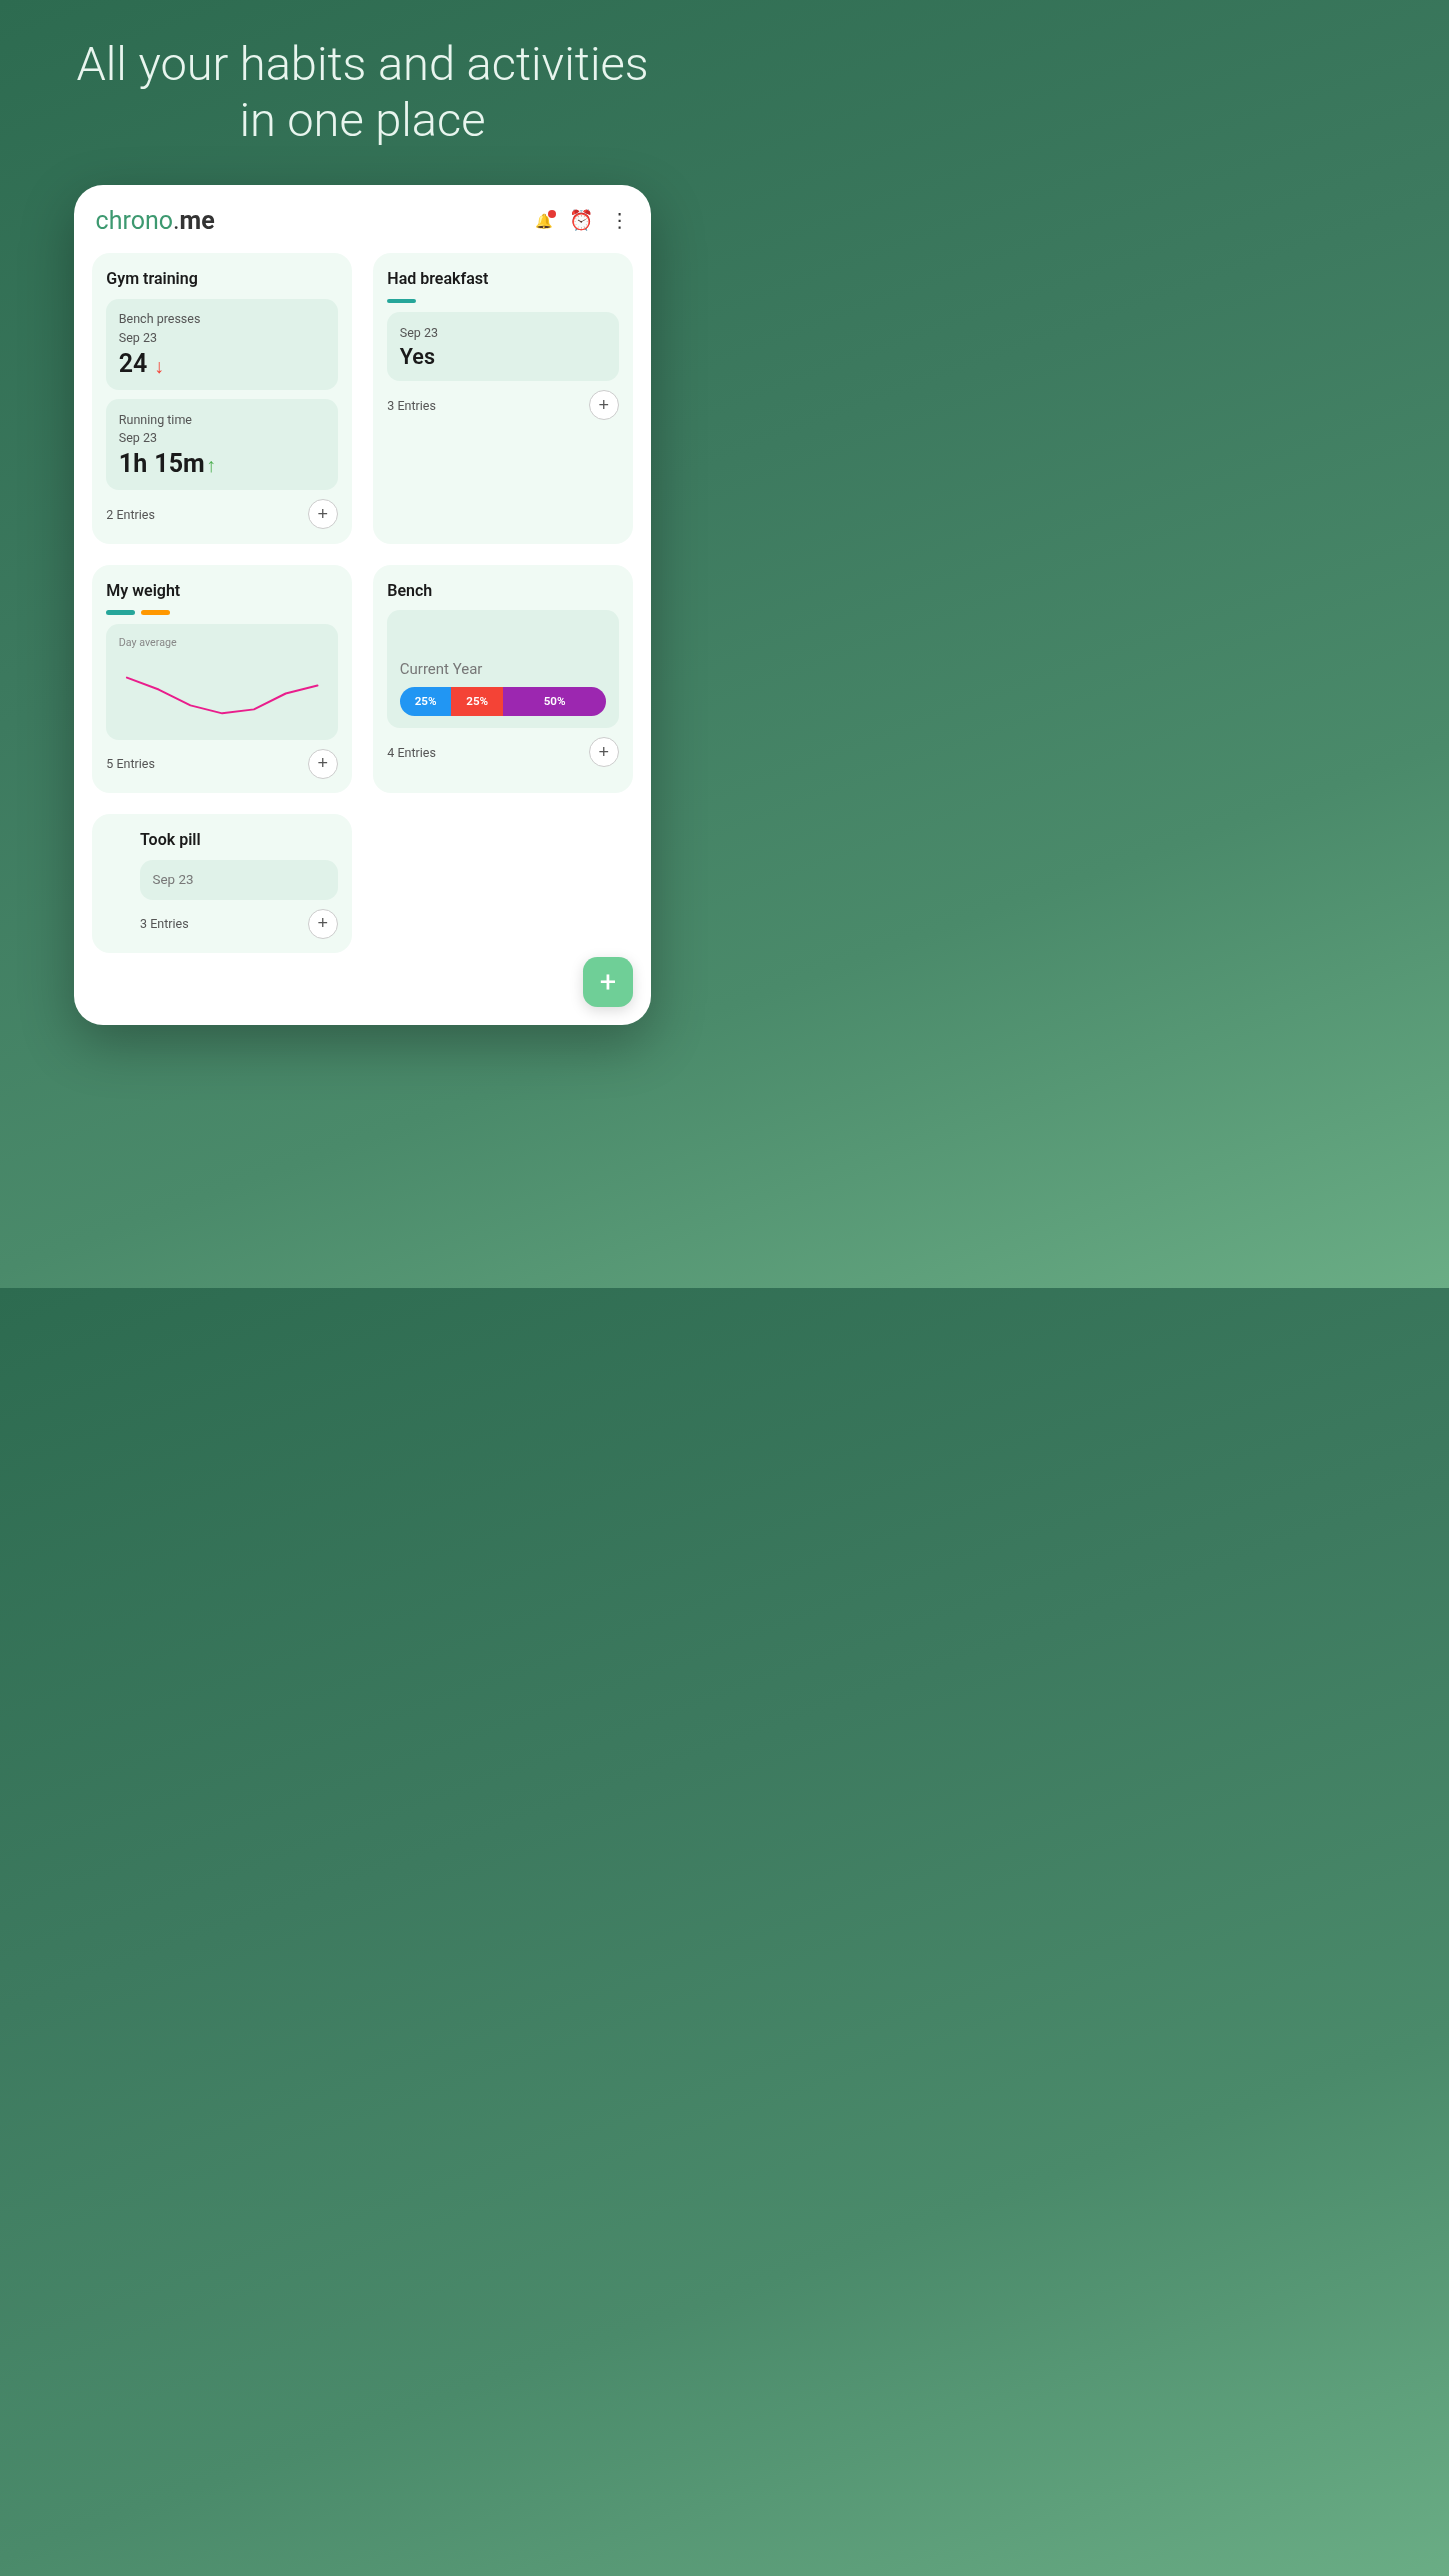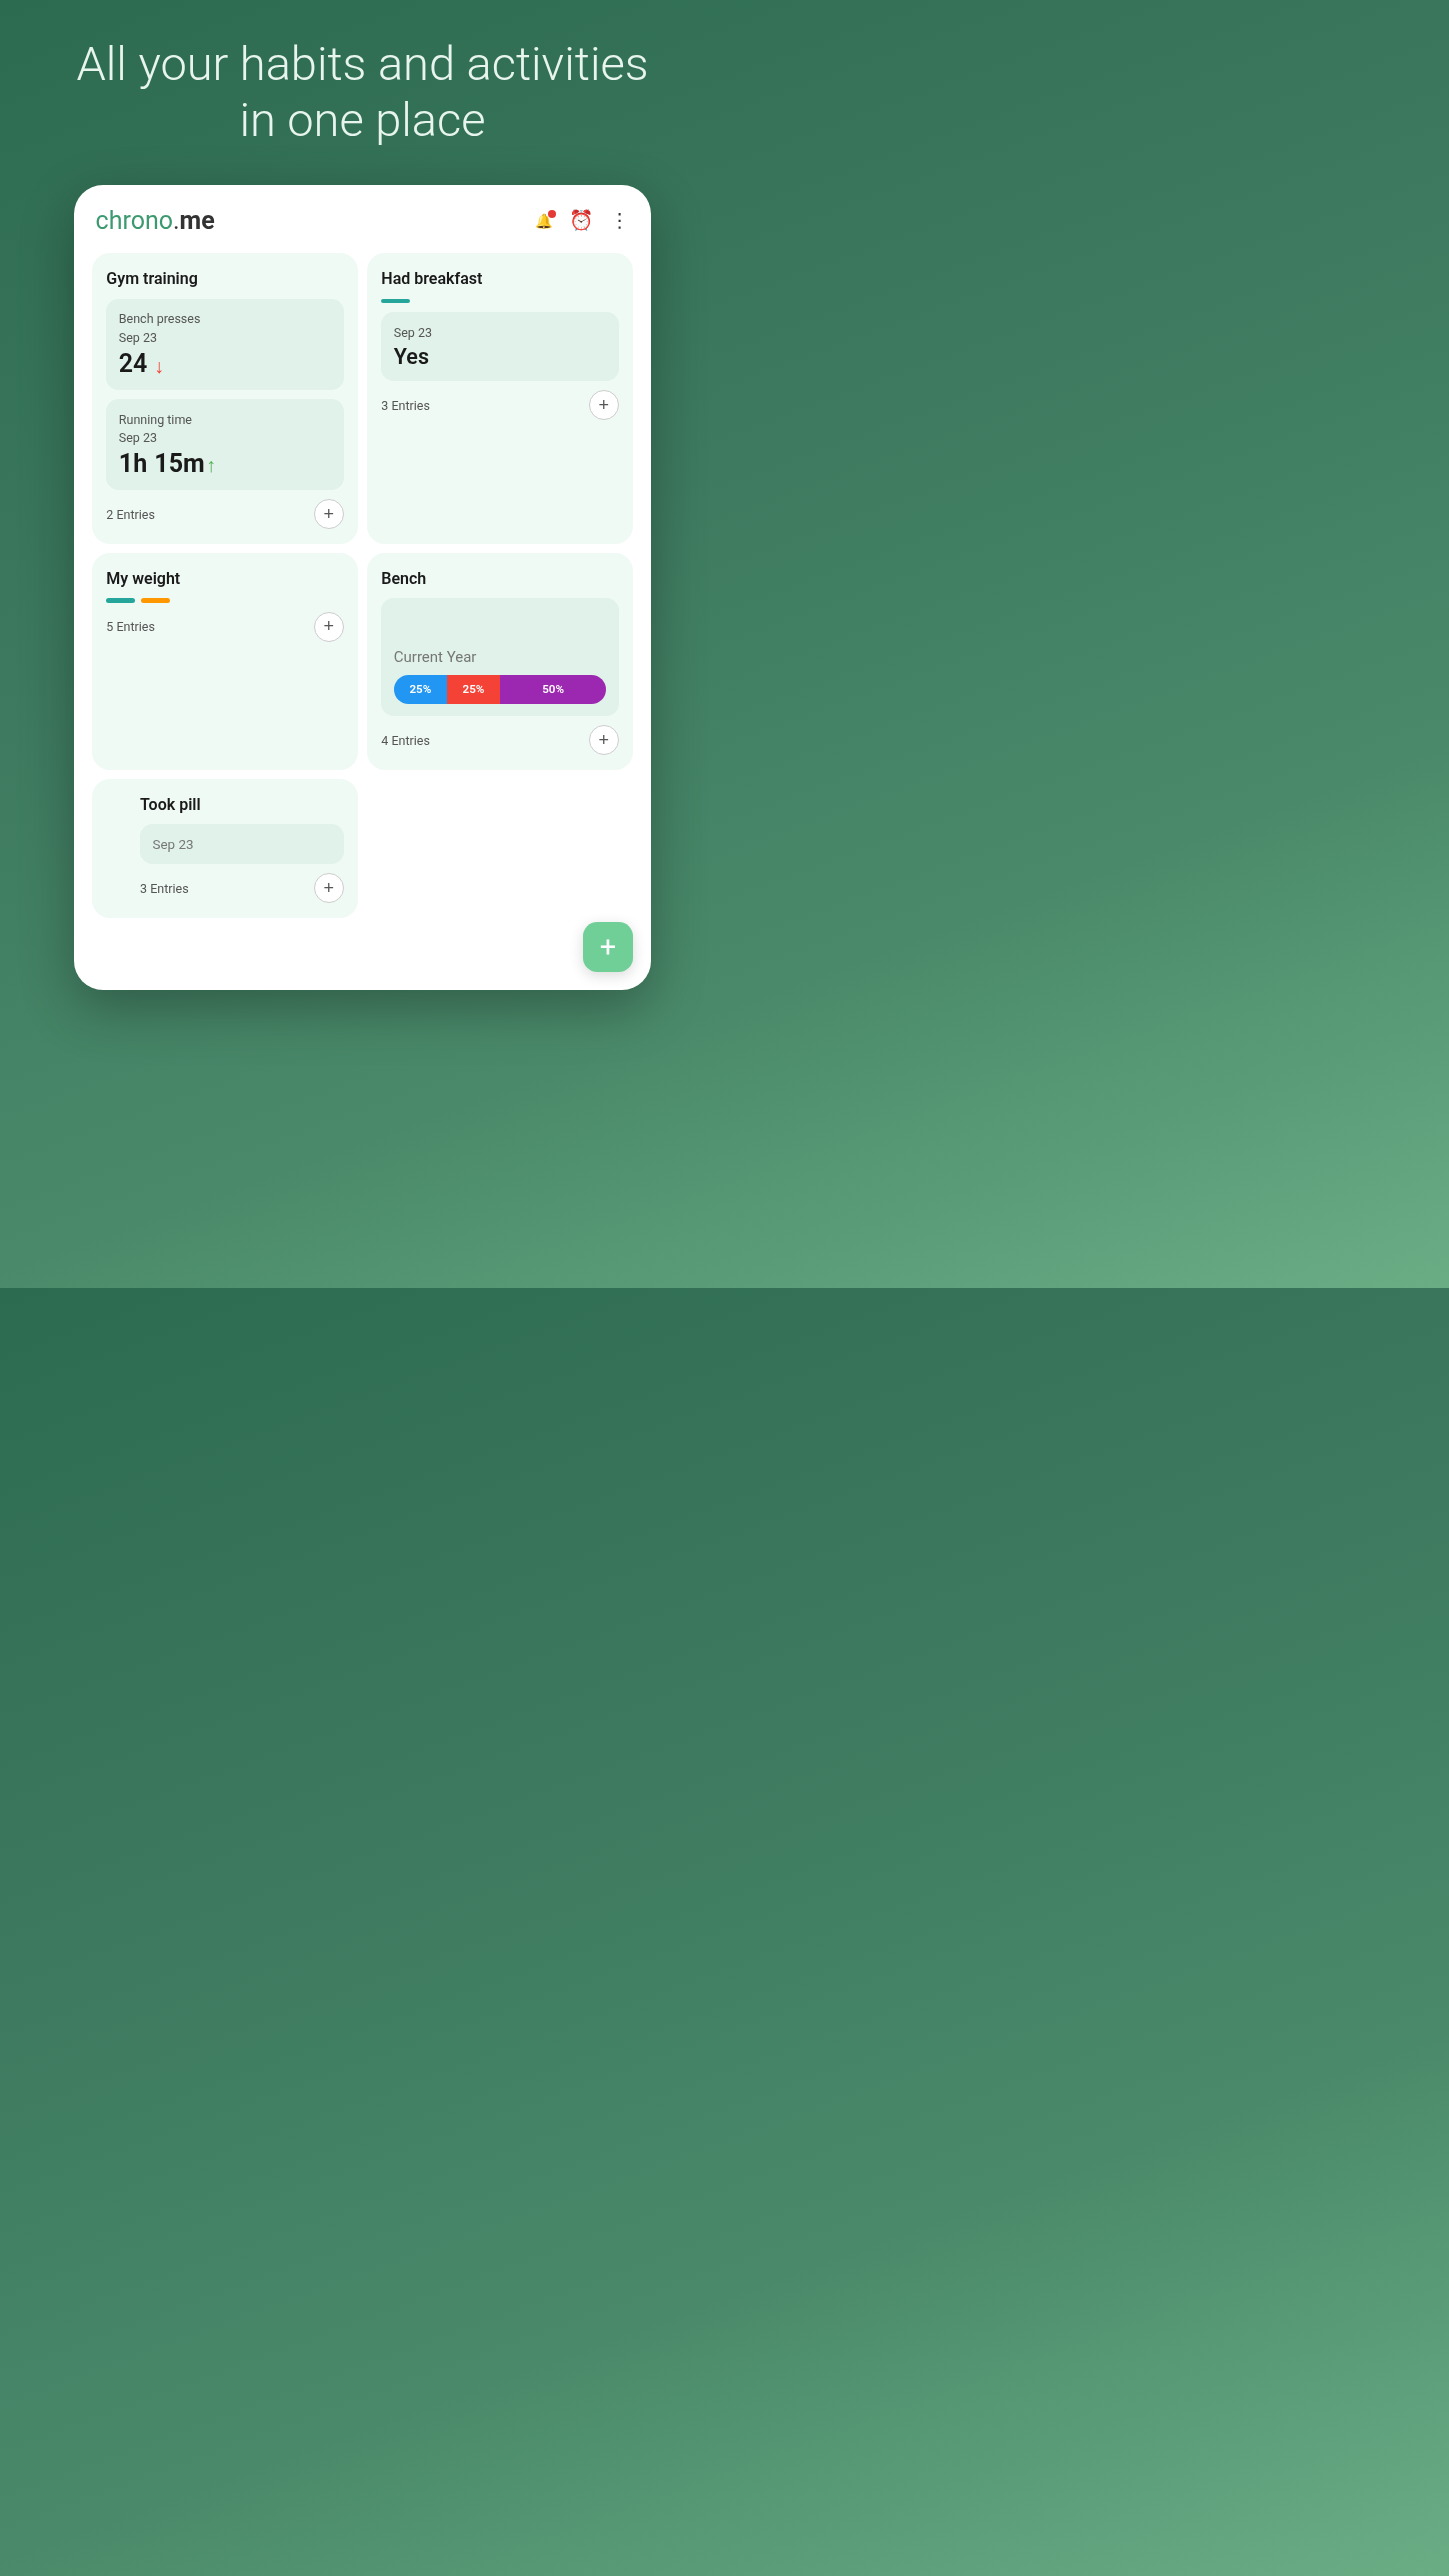--- a/index.html
+++ b/index.html
@@ -90,21 +90,21 @@
       display: flex;
       align-items: center;
       justify-content: center;
       font-size: 14.3px;
       color: #3d9970;
       cursor: pointer;
     }
     .cards-grid {
       display: grid;
       grid-template-columns: 1fr 1fr;
-      gap: 9px;
+      gap: 21px;
     }
     .habit-card {
       background: #f0faf4;
       border-radius: 18px;
       padding: 16px 14.3px 14.3px;
     }
     .card-title {
       font-size: 16px;
       font-weight: 600;
       color: #1a1a1a;
@@ -317,20 +317,26 @@
         <button class="add-btn">+</button>
       </div>
     </div>
 
     <div class="habit-card">
       <div class="card-title">My weight</div>
       <div class="card-indicator-row">
         <div class="indicator-bar ind-teal"></div>
         <div class="indicator-bar ind-orange"></div>
       </div>
+      <div class="chart-area">
+        <div class="chart-label">Day average</div>
+        <svg class="chart-svg" viewBox="0 0 260 80">
+          <polyline points="10,20 50,35 90,55 130,65 170,60 210,40 250,30" fill="none" stroke="#e91e8c" stroke-width="2.5" stroke-linecap="round" stroke-linejoin="round"></polyline>
+        </svg>
+      </div>
       <div class="card-footer">
         <span class="entries-count">5 Entries</span>
         <button class="add-btn">+</button>
       </div>
     </div>
 
     <div class="habit-card">
       <div class="card-title">Bench</div>
       <div class="mood-bar-container">
         <div class="mood-year-label">Current Year</div>

